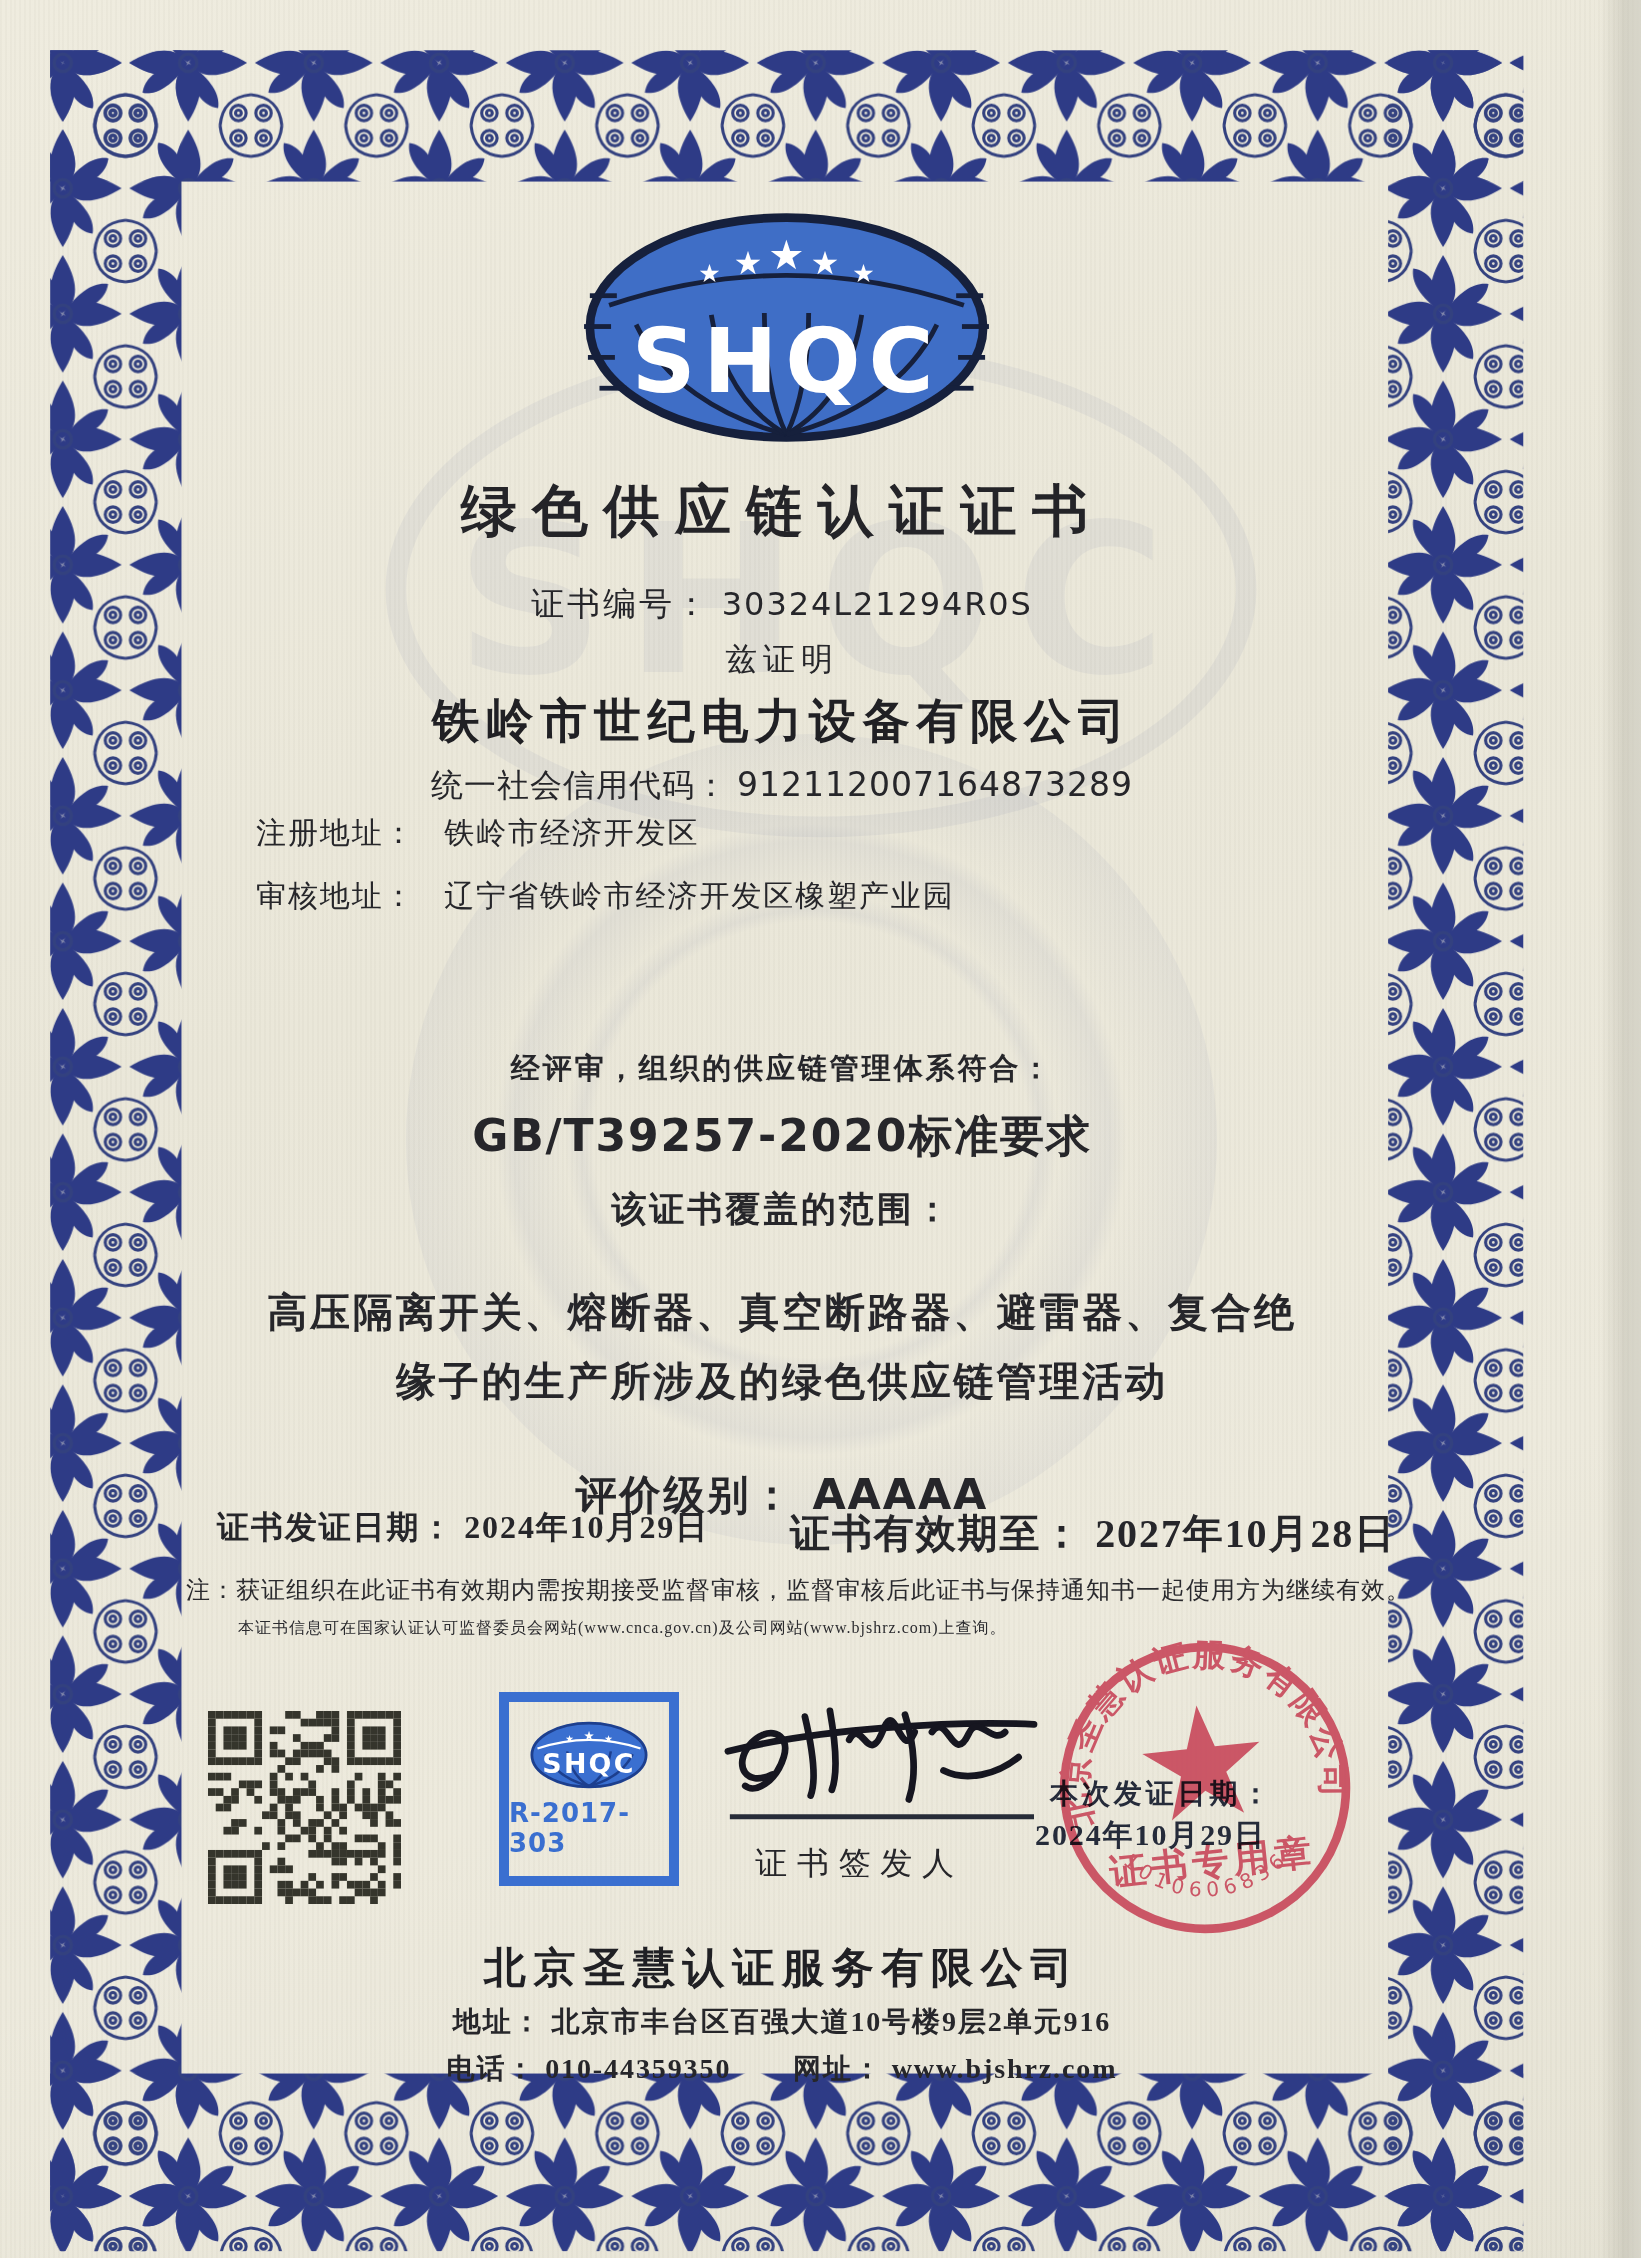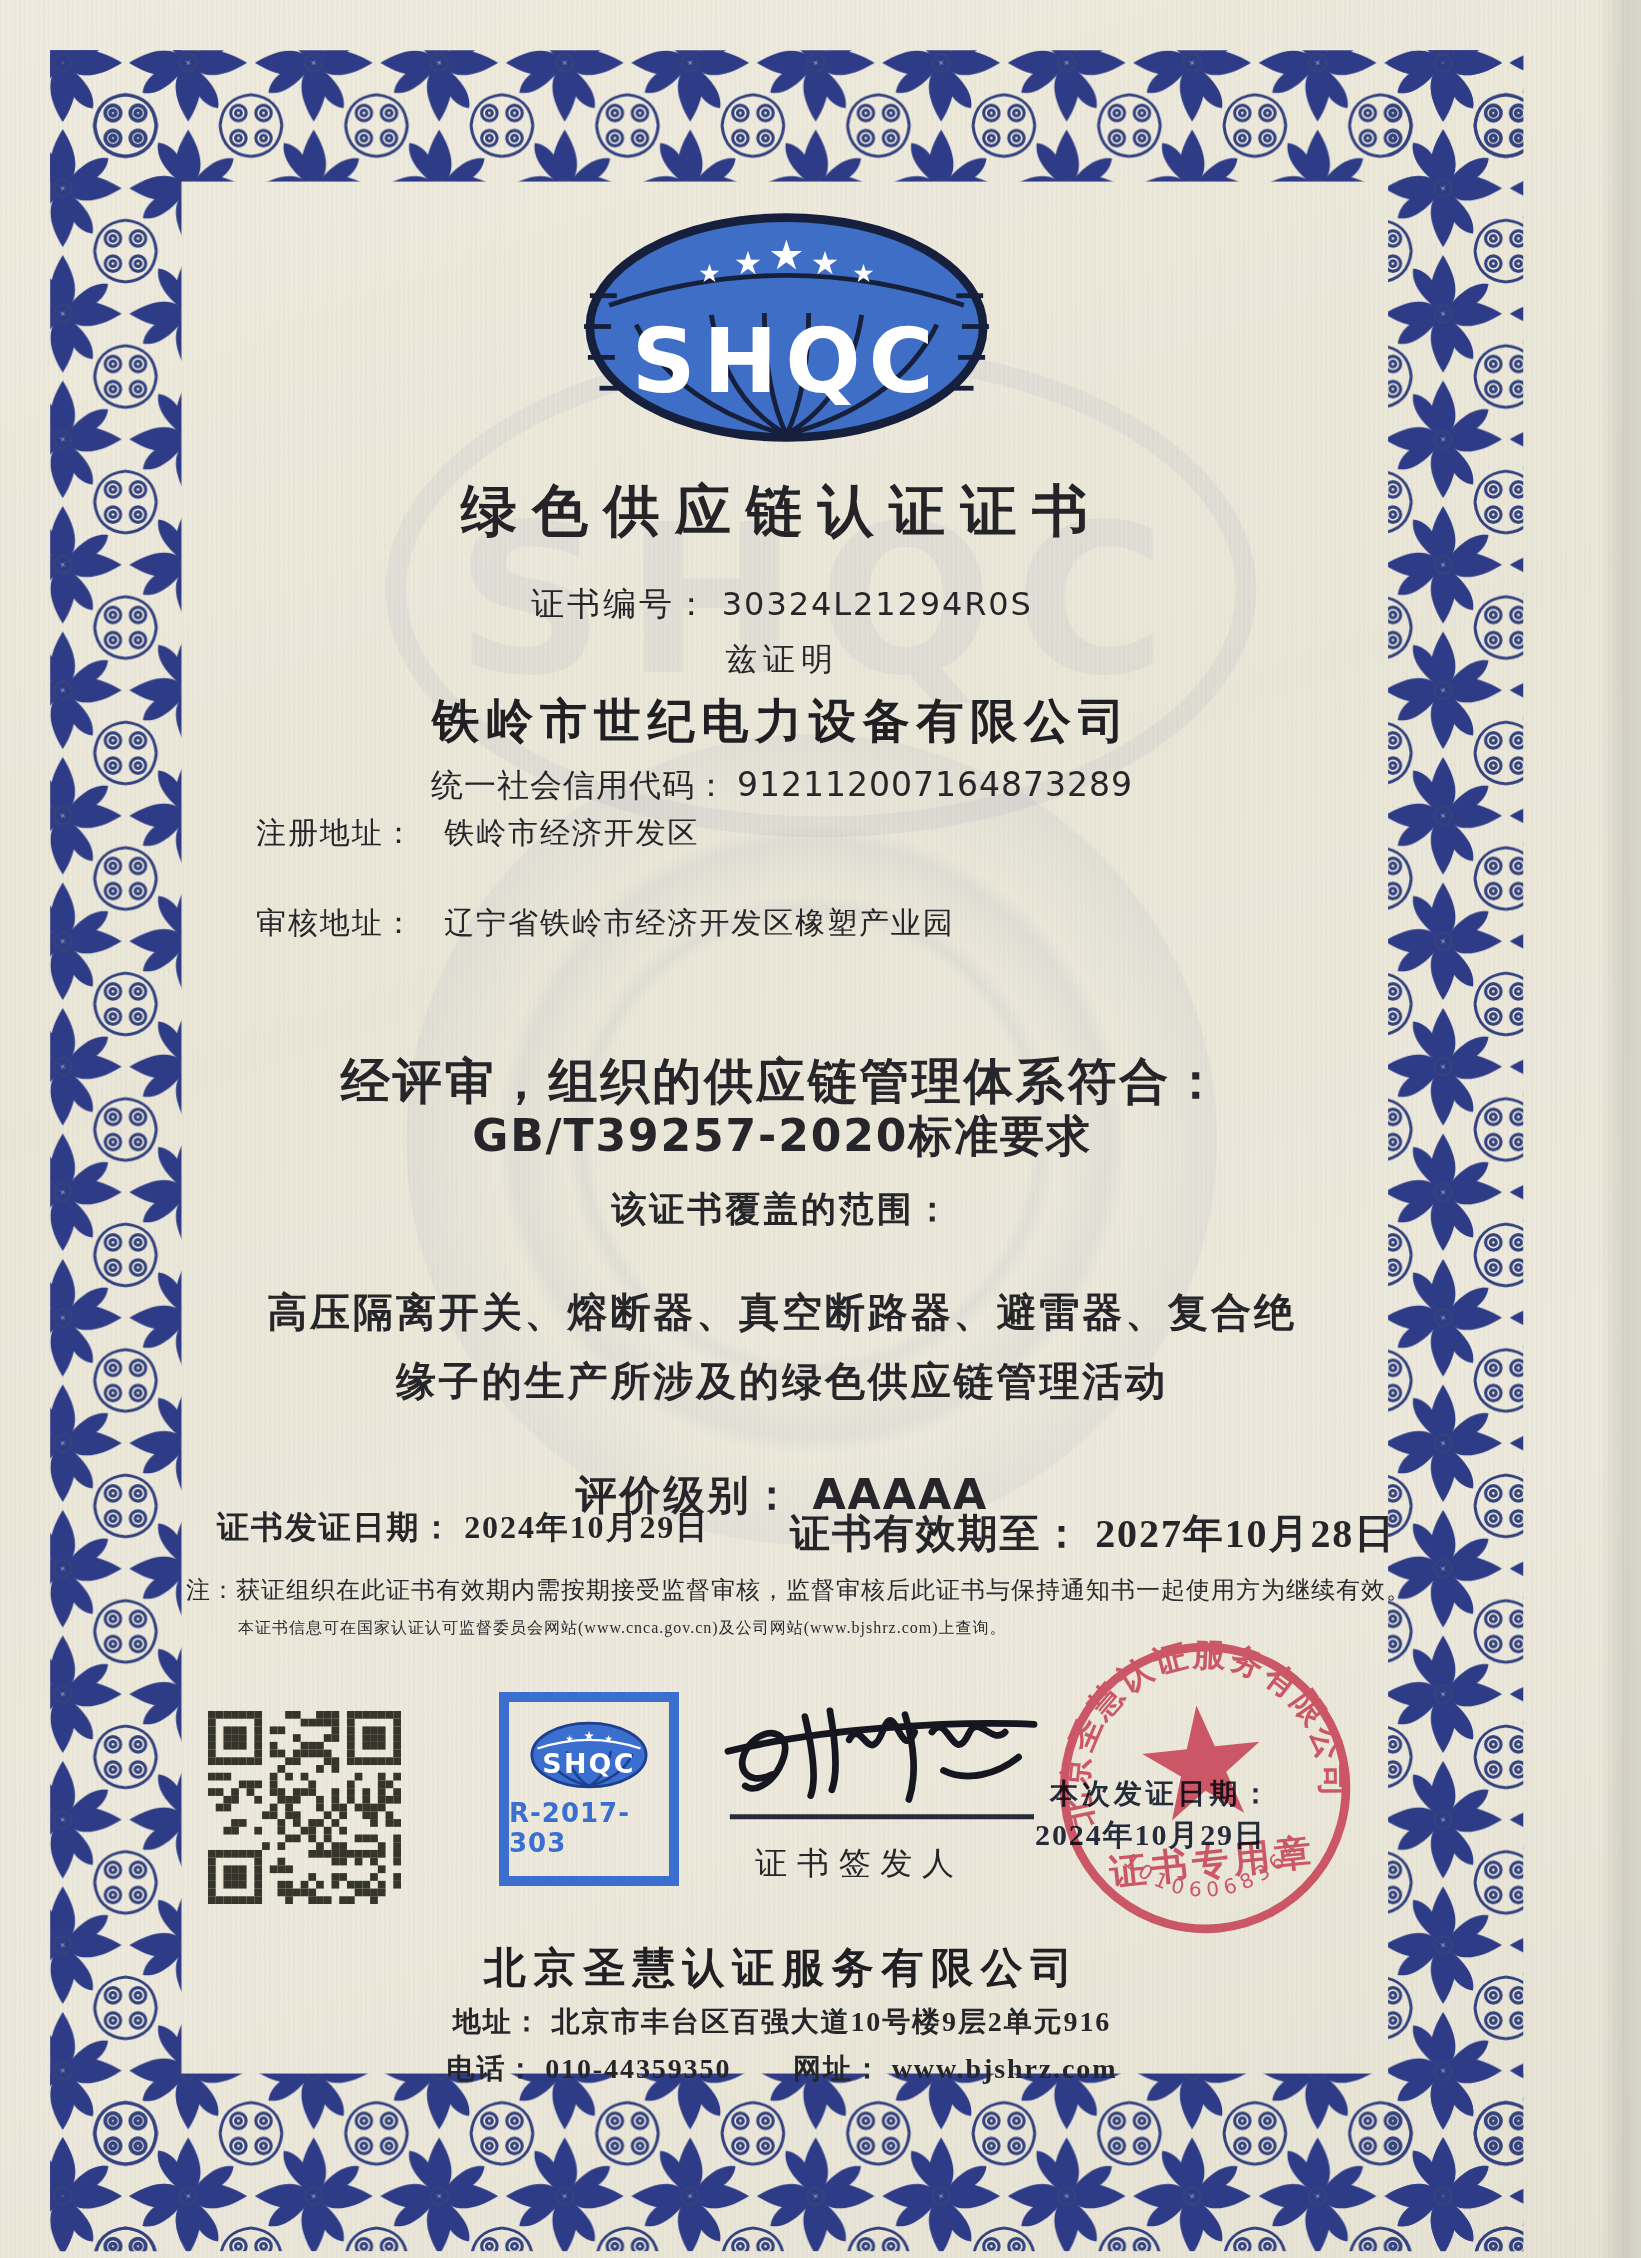--- a/index.html
+++ b/index.html
@@ -25,21 +25,21 @@
   .title{top:450px;font-size:56px;font-weight:bold;letter-spacing:15.4px;color:#242428;
          font-family:"DejaVu Sans","Liberation Sans",sans-serif;}
   .certno{top:558px;font-size:33px;letter-spacing:2.9px;}
   .certno .num{font-family:"DejaVu Sans",sans-serif;font-size:32px;letter-spacing:1.9px;}
   .zhengming{top:614px;font-size:32px;letter-spacing:5.8px;}
   .company{top:666px;font-size:47px;font-weight:bold;letter-spacing:6.8px;color:#202024;}
   .credit{top:740px;font-size:32px;letter-spacing:1px;}
   .credit .num{font-family:"DejaVu Sans",sans-serif;font-size:33px;}
   .addr-row{left:256px;font-size:30px;letter-spacing:1.9px;}
   .addr-row .lbl{margin-right:19.3px;}
-  .conform{top:1025px;font-size:49px;font-weight:bold;letter-spacing:2.9px;font-family:Liberation Mono, monospace;}
+  .conform{top:1025px;font-size:29px;font-weight:bold;letter-spacing:2.9px;font-family:Liberation Mono, monospace;}
   .standard{top:1083px;font-size:44px;font-weight:bold;letter-spacing:1.9px;}
   .scope-label{top:1162px;font-size:35px;font-weight:bold;letter-spacing:2.9px;}
   .scope-line1{top:1261px;font-size:40px;font-weight:600;letter-spacing:2.9px;}
   .scope-line2{top:1330px;font-size:40px;font-weight:600;letter-spacing:2.9px;}
   .rating{top:1444px;font-size:41px;font-weight:bold;letter-spacing:2.9px;}
   .rating .grade{font-family:"DejaVu Sans",sans-serif;font-weight:600;font-size:43px;letter-spacing:1.9px;}
   .date-issue{left:217px;top:1506px;font-size:32px;font-weight:700;letter-spacing:1.9px;}
   .date-valid{left:790px;top:1506px;font-size:40px;font-weight:700;letter-spacing:1.9px;}
   .note1{left:186px;top:1574px;font-size:24px;letter-spacing:1px;color:#2a2a2e;}
   .note2{left:238px;top:1618px;font-size:16px;letter-spacing:1px;color:#2a2a2e;}
@@ -151,21 +151,21 @@
 
     <div class="abs ctr credit">
       <span>统一社会信用代码：</span>
       <span class="num">912112007164873289</span>
     </div>
 
     <div class="abs addr-row" style="top:813px;">
       <span class="lbl">注册地址：</span>
       <span>铁岭市经济开发区</span>
     </div>
-    <div class="abs addr-row" style="top:903px;text-align:center;">
+    <div class="abs addr-row" style="top:876px;text-align:center;">
       <span class="lbl">审核地址：</span>
       <span>辽宁省铁岭市经济开发区橡塑产业园</span>
     </div>
 
     <div class="abs ctr conform sans">经评审，组织的供应链管理体系符合：</div>
     <div class="abs ctr standard sans">GB/T39257-2020标准要求</div>
     <div class="abs ctr scope-line1 sans">高压隔离开关、熔断器、真空断路器、避雷器、复合绝</div>
     <div class="abs ctr scope-label sans">该证书覆盖的范围：</div>
     <div class="abs ctr scope-line2 sans">缘子的生产所涉及的绿色供应链管理活动</div>
 

